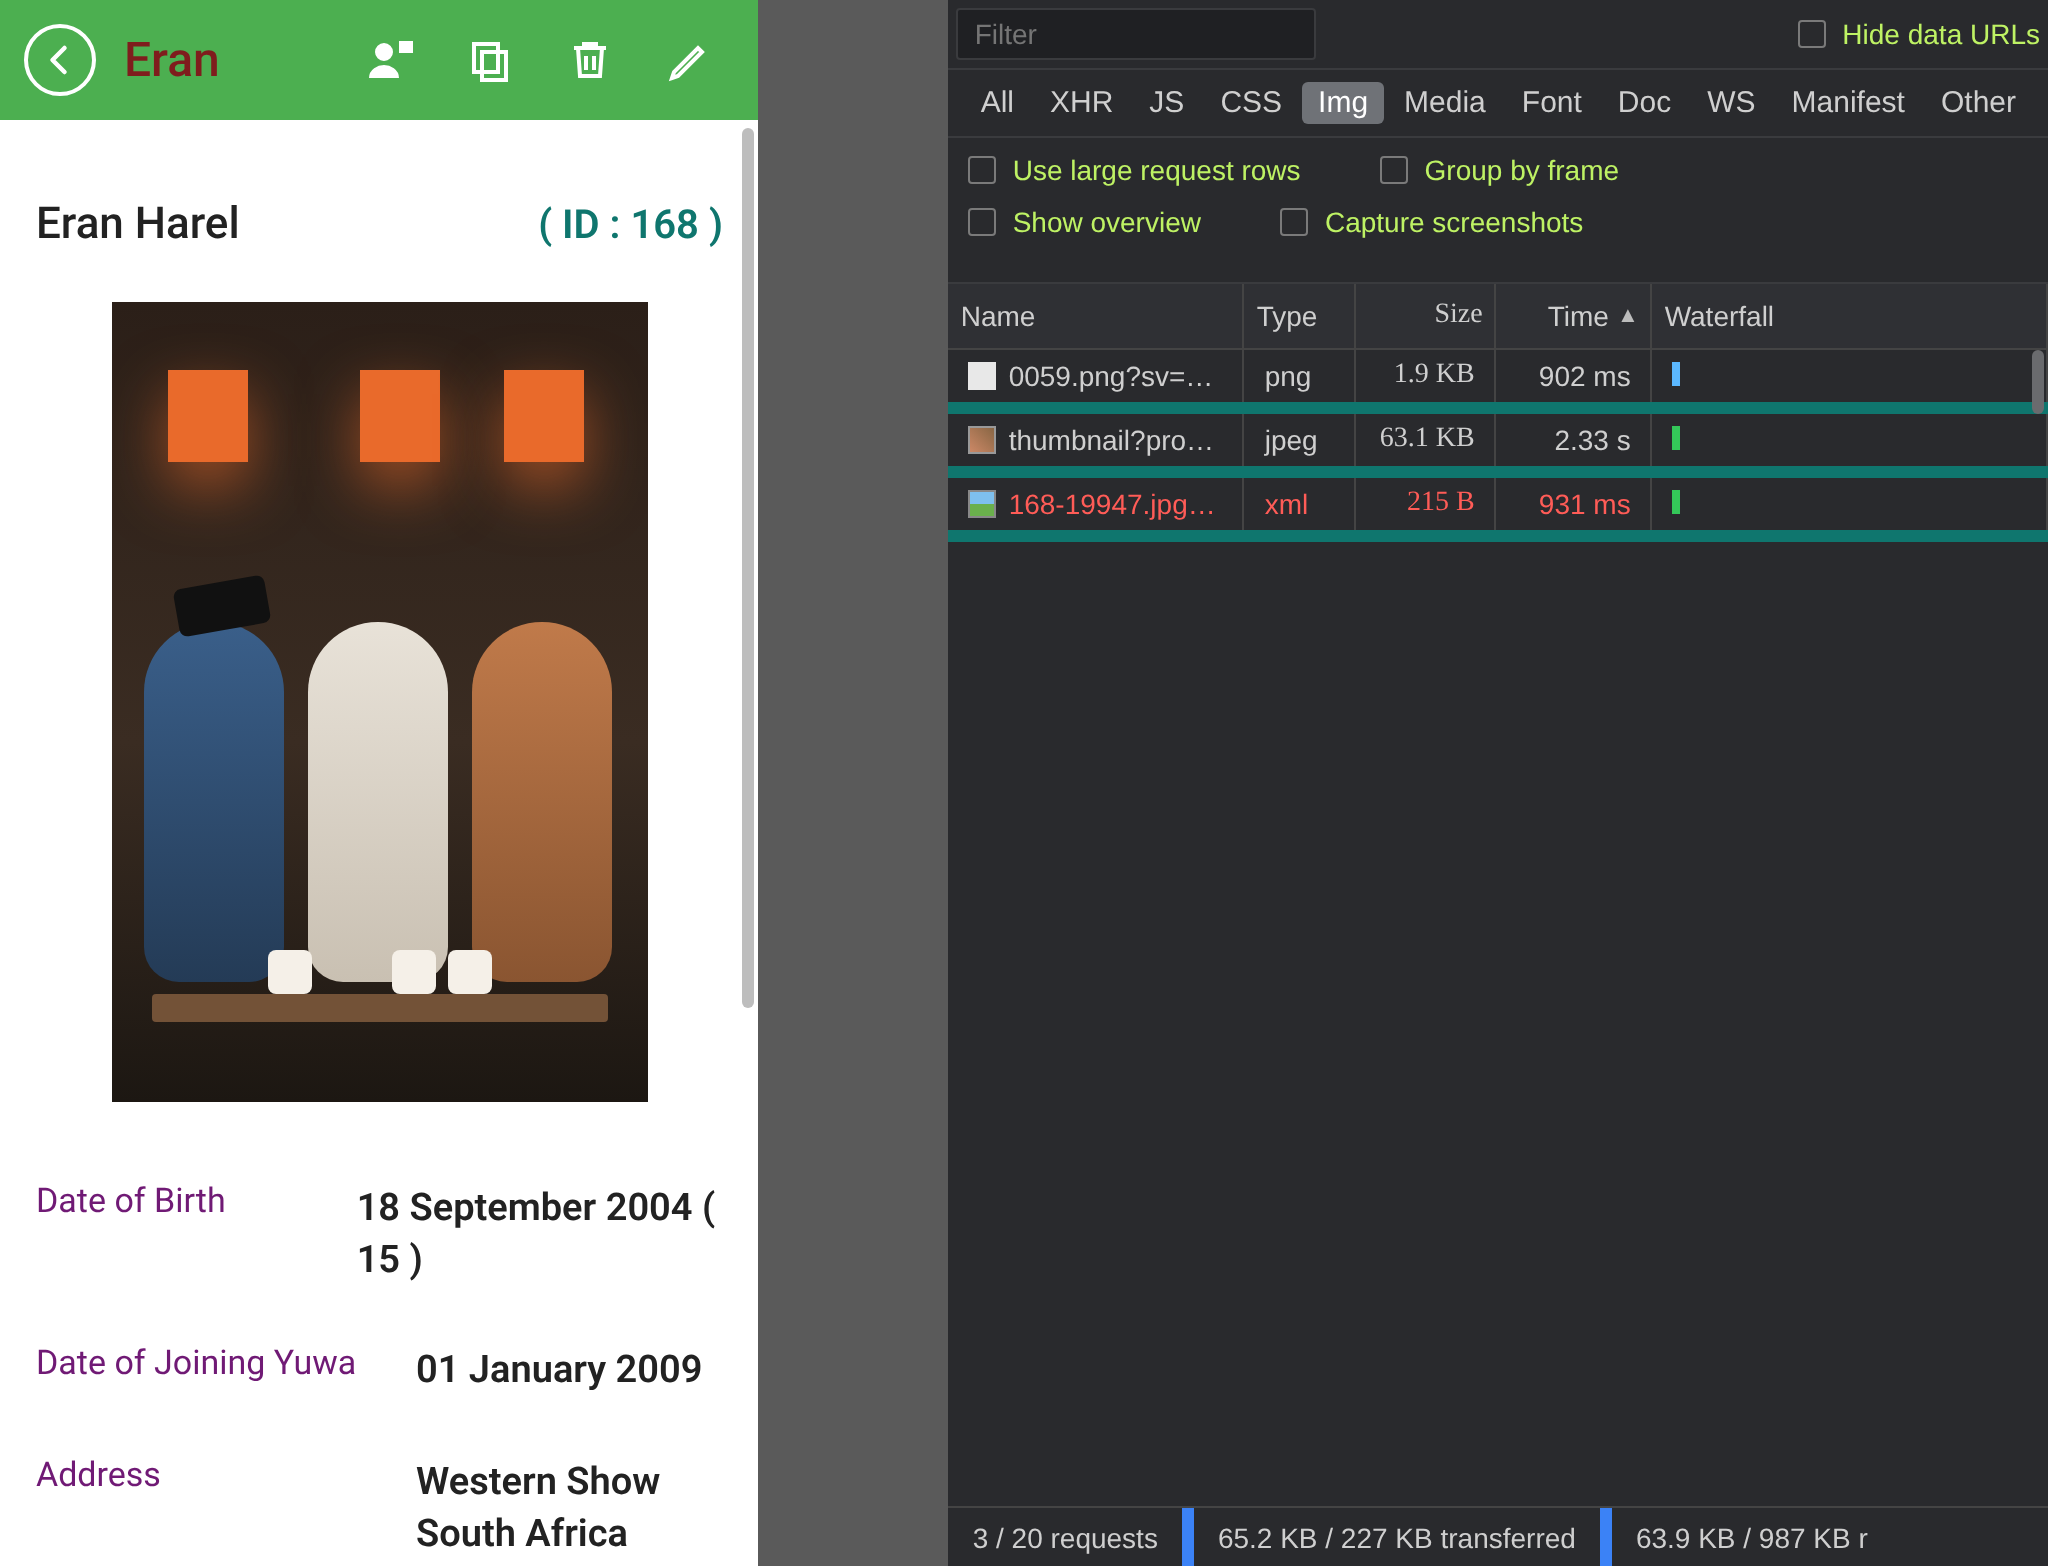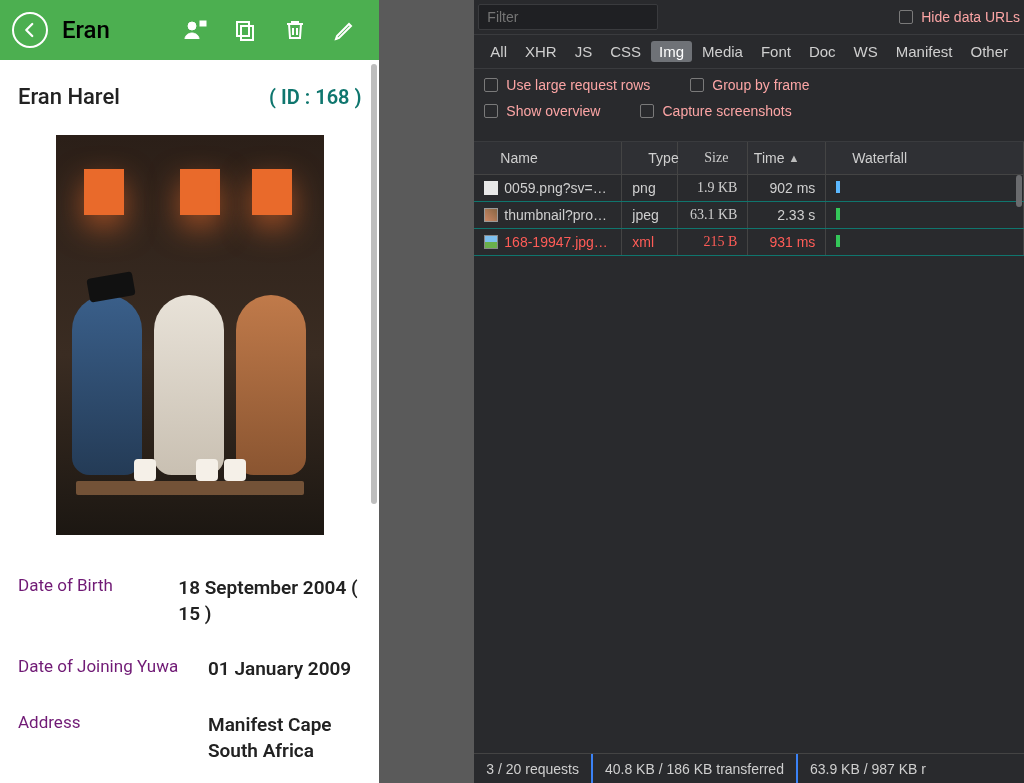--- a/index.html
+++ b/index.html
@@ -13,34 +13,34 @@
     .app-panel {
       width: 440px; height: 100%;
       background: #fff;
       display: flex; flex-direction: column;
       position: relative;
     }
     .app-header {
       height: 60px; background: #4caf50;
       display: flex; align-items: center;
       padding: 0 12px;
-      color: #000000;
+      color: #7f1d1d;
     }
     .back-btn {
       width: 36px; height: 36px; border-radius: 50%;
       border: 2px solid #fff; display:flex; align-items:center; justify-content:center;
       cursor: pointer;
     }
     .back-btn svg { width:18px; height:18px; fill:#fff; }
     .header-title { font-size: 24px; font-weight: 500; margin-left: 14px; flex: 0 0 auto; }
     .header-spacer { flex: 1; }
     .header-icon { width: 44px; height: 44px; display:flex; align-items:center; justify-content:center; cursor:pointer; margin-left: 6px;}
     .header-icon svg { width:24px; height:24px; fill:#fff; stroke:#fff; }
     .app-body {
-      flex:1; overflow-y:auto; padding: 24px 18px 40px 18px;
+      flex:1; overflow-y:auto; padding: 40px 18px 40px 18px;
       position: relative;
     }
     .app-scrollbar {
       position:absolute; right:2px; top:64px; width:6px; height:440px;
       background:#bdbdbd; border-radius:3px;
     }
     .name-row { display:flex; align-items:baseline; justify-content:space-between; margin-bottom:26px; }
     .person-name { font-size: 22px; font-weight: 500; color:#222; }
     .person-id { font-size: 20px; font-weight: 600; color:#0f766e; }
     .photo-wrap { display:flex; justify-content:center; margin-bottom:40px; }
@@ -72,52 +72,52 @@
       display:flex; flex-direction:column; font-size:14px;
       font-family: "Helvetica Neue", Arial, sans-serif;
     }
     .dt-filterrow {
       display:flex; align-items:center; padding:4px 4px; border-bottom:1px solid #3a3b3e;justify-content:space-between;
     }
     .dt-filter {
       background:#1f2023; border:1px solid #3a3b3e; color:#cfcfcf;
       padding:4px 8px; width:180px; font-size:14px; border-radius:2px;
     }
-    .dt-check { display:flex; align-items:center; gap:8px; color:#fca5a5; cursor:pointer;}
+    .dt-check { display:flex; align-items:center; gap:8px; color:#bef264; cursor:pointer;}
     .dt-box { width:14px; height:14px; border:1px solid #7a7a7a; border-radius:2px; display:inline-block;}
     .dt-typetabs { display:flex; gap:2px; padding:6px 8px; border-bottom:1px solid #3a3b3e; align-items:center;}
     .dt-tab { padding:2px 8px; color:#cfcfcf; cursor:pointer; border-radius:3px; font-size:15px;}
     .dt-tab.active { background:#6f7277; color:#fff; }
     .dt-options { padding:8px 10px 12px 10px; border-bottom:1px solid #3a3b3e;}
     .dt-options-row { display:flex; gap:40px; margin-bottom:10px;}
     .dt-tablehead {
       display:flex; background:#2f3034; border-bottom:1px solid #444; font-size:14px; color:#cfcfcf;
     }
-    .col { padding:8px 26px; border-right:1px solid #444; position:relative;}
+    .col { padding:8px 6px; border-right:1px solid #444; position:relative;}
     .col-name { width:148px; }
     .col-type { width:56px; }
     .col-size { width:70px; text-align:right;font-family:Liberation Serif, serif;}
     .col-time { width:78px; text-align:right; display:flex; align-items:center; justify-content:flex-end; gap:4px;}
     .col-wf { flex:1; }
     .sort-arrow { font-size:11px; color:#bcbcbc;}
     .dt-rows { flex:1; overflow:hidden; position:relative;}
-    .dt-row { display:flex; border-bottom:1px solid #0f766e; font-size:14px; align-items:center;}
+    .dt-row { display:flex; border-bottom:6px solid #0f766e; font-size:14px; align-items:center;}
     .dt-row .col { padding:5px 10px; white-space:nowrap; overflow:hidden; text-overflow:ellipsis;}
     .dt-row .col-name { display:flex; align-items:center; gap:6px;}
     .file-ico { width:14px; height:14px; display:inline-block; flex:0 0 14px;}
     .ico-doc { background:#e8e8e8; }
     .ico-thumb { background:linear-gradient(45deg,#c86,#864); border:1px solid #999;}
     .ico-img { background:linear-gradient(#7ec0ee 50%,#6ab04c 50%); border:1px solid #888;}
     .err { color:#ff5c57;}
     .wf-bar { height:12px; width:4px; display:inline-block;}
     .status-bar {
       height:30px; border-top:1px solid #444; display:flex; align-items:center;
       color:#cfcfcf; font-size:14px;
     }
-    .status-seg { padding:0 12px; border-right:2px solid #3b82f6; height:100%; display:flex; align-items:center;}
+    .status-seg { padding:0 12px; border-right:6px solid #3b82f6; height:100%; display:flex; align-items:center;}
     .dt-scroll { position:absolute; right:2px; top:0; width:6px; height:32px; background:#6a6b6e; border-radius:3px;}
   </style>
 </head>
 <body>
 
 <div class="app-panel">
   <div class="app-header">
     <div class="back-btn">
       <svg viewBox="0 0 24 24">
           <path d="M15 4l-8 8 8 8" fill="none" stroke="#fff" stroke-width="3" stroke-linecap="round" stroke-linejoin="round"></path>
@@ -178,21 +178,21 @@
       <div class="info-label">Date of Birth</div>
       <div class="info-value">18 September 2004 ( 15 )</div>
     </div>
     <div class="info-row">
       <div class="info-label">Date of Joining Yuwa</div>
       <div class="info-value">01 January 2009</div>
     </div>
     <div class="info-row">
       <div class="info-label">Address</div>
       <div class="info-value">
-        <div>Manifest Cape</div>
+        <div>Western Show</div>
         <div>South Africa</div>
       </div>
     </div>
   </div>
   <div class="app-scrollbar"></div>
 </div>
 
 <div class="gap"></div>
 
 <div class="devtools">
@@ -281,16 +281,16 @@
         </div>
         <div class="col col-type err">xml</div>
         <div class="col col-size err">215 B</div>
         <div class="col col-time err">931 ms</div>
         <div class="col col-wf"><span class="wf-bar" style="background:#34c759"></span></div>
       </div>
     </div>
 
   <div class="status-bar">
     <div class="status-seg">3 / 20 requests</div>
-    <div class="status-seg">40.8 KB / 186 KB transferred</div>
+    <div class="status-seg">65.2 KB / 227 KB transferred</div>
     <div class="status-seg" style="border-right:none">63.9 KB / 987 KB r</div>
   </div>
 </div>
 
 </body></html>

